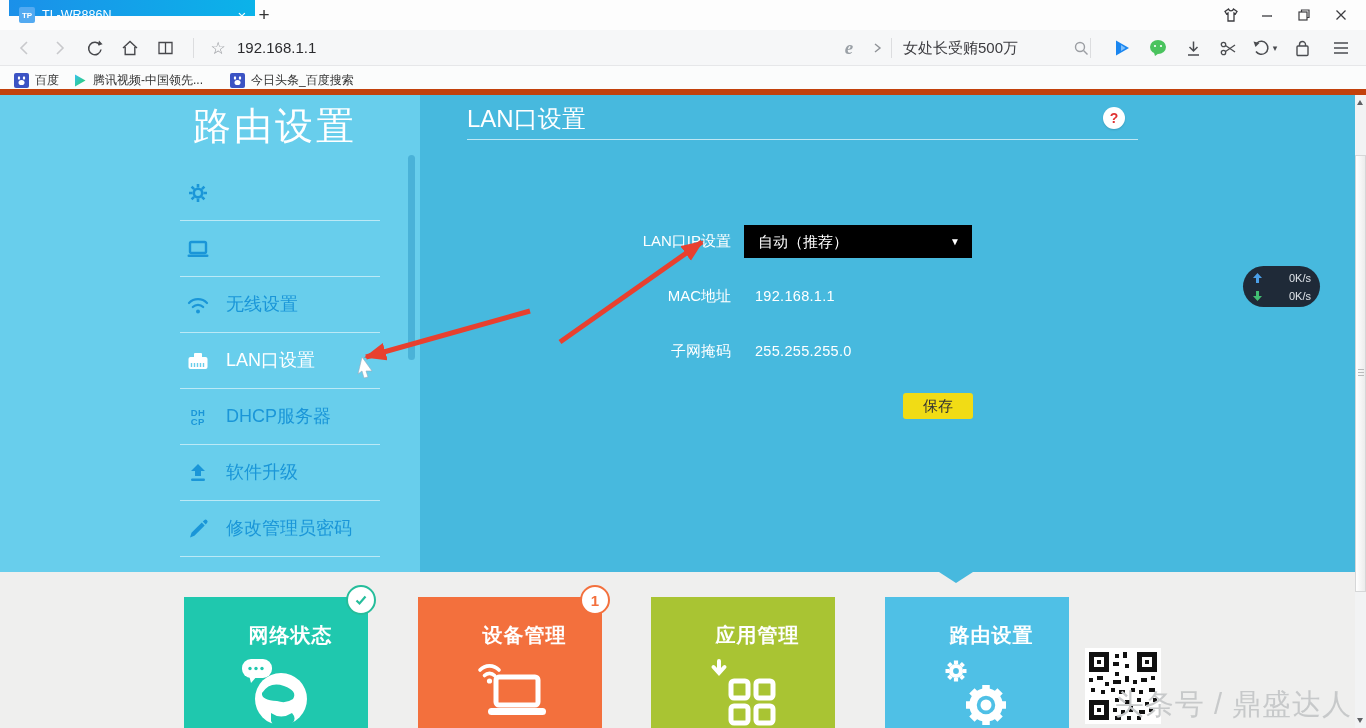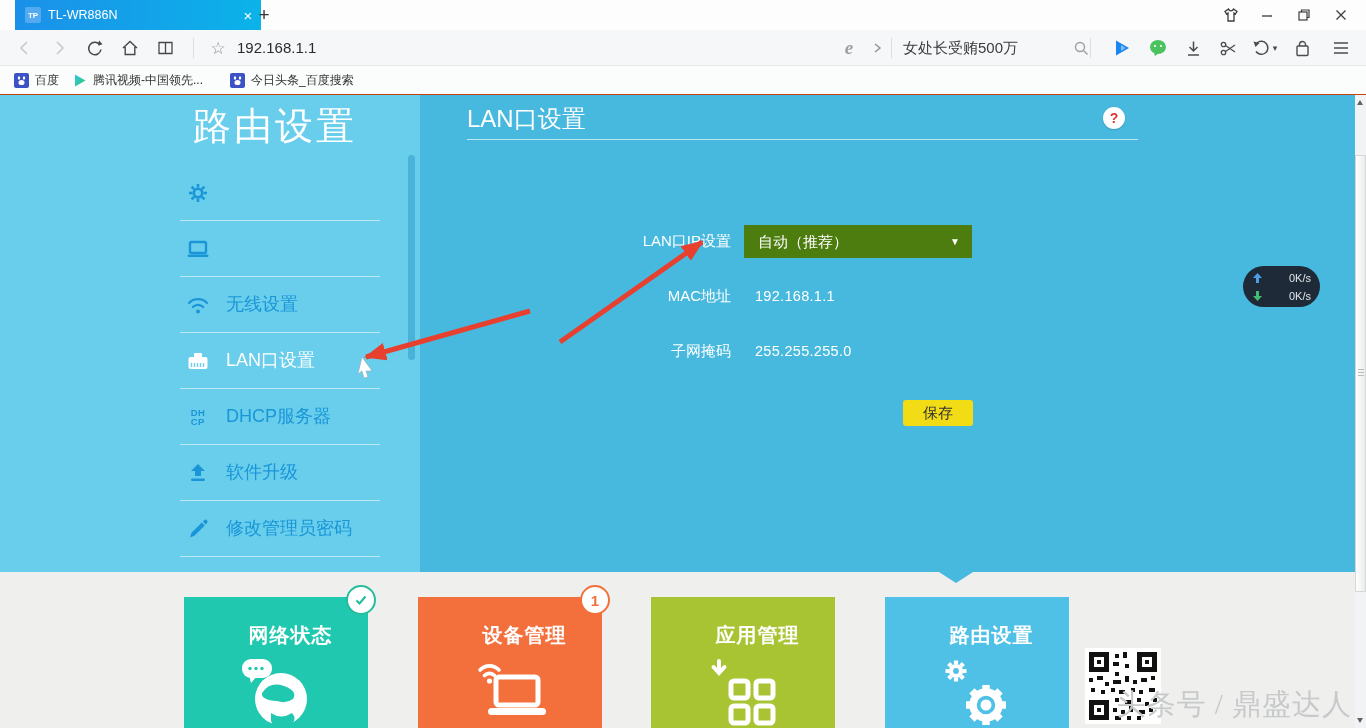--- a/index.html
+++ b/index.html
@@ -2,21 +2,21 @@
 <html><head>
 <meta charset="utf-8">
 <style>
   * { margin:0; padding:0; box-sizing:border-box; }
   html,body { width:1366px; height:728px; overflow:hidden; }
   body { font-family:"Liberation Sans","DejaVu Sans",sans-serif; }
   .screen { position:relative; width:1366px; height:728px; background:#fff; overflow:hidden; }
 
   
   .titlebar { position:absolute; left:0; top:0; width:1366px; height:30px; background:#fdfdfd; }
-  .tab { position:absolute; left:15px; top:0; width:246px; height:30px;
+  .tab { position:absolute; left:9px; top:0; width:246px; height:16px;
          background:linear-gradient(90deg,#1b90e9,#0bb3e9); display:flex; align-items:center; }
   .favicon { position:absolute; left:10px; top:7px; width:16px; height:16px; background:#53aaf1;
              border-radius:2px; color:#fff; font-size:8px; font-weight:bold; display:flex;
              align-items:center; justify-content:center; }
   .tab-title { position:absolute; left:33px; top:0; line-height:30px; color:#fff; font-size:12.5px; }
   .tab-close { position:absolute; left:222px; top:0; width:22px; height:30px; color:#fff; font-size:15px;
                display:flex; align-items:center; justify-content:center; }
   .newtab { position:absolute; left:251px; top:0; width:26px; height:30px; color:#333; font-size:19px;
             font-weight:300; display:flex; align-items:center; justify-content:center; }
   .winbtn { position:absolute; top:0; width:30px; height:30px; display:flex; align-items:center; justify-content:center; }
@@ -26,21 +26,21 @@
              border-bottom:1px solid #e6e7e9; }
   .ti { position:absolute; top:0; height:36px; width:30px; display:flex; align-items:center; justify-content:center; }
   .tsep { position:absolute; top:8px; width:1px; height:20px; background:#dcdddf; }
   .url { position:absolute; left:237px; top:0; line-height:36px; font-size:15px; color:#2b2b2e; }
   .searchtxt { position:absolute; left:903px; top:0; line-height:36px; font-size:15px; color:#3c3c40; }
   .ie-glyph { font-family:"Liberation Serif","DejaVu Serif",serif; font-style:italic; font-size:19px; color:#9aa0a6; font-weight:bold; }
   .star-glyph { font-size:17px; color:#8f9297; }
 
   
   .bookmarks { position:absolute; left:0; top:66px; width:1366px; height:29px; background:#fbfcfc;
-               border-bottom:1px solid #c2410c; }
+               border-bottom:6px solid #c2410c; }
   .bm { position:absolute; top:0; height:29px; display:flex; align-items:center; gap:6px;
         font-size:12px; color:#333; }
 
   
   .page { position:absolute; left:0; top:95px; width:1366px; height:633px; background:#efefee; }
   .topsec { position:absolute; left:0; top:0; width:1355px; height:477px; background:#47b9de; }
   .sidebar { position:absolute; left:0; top:0; width:420px; height:477px; background:#68ceec; color:#1a96d8; }
   .sb-title { position:absolute; left:193px; top:6px; font-size:38px; letter-spacing:3px; color:#fff; font-weight:500; }
   .sb-item { position:absolute; left:0; width:420px; height:56px; cursor:pointer; }
   .sb-item .ic { position:absolute; left:186px; top:17px; width:24px; height:24px; display:flex;
@@ -53,48 +53,48 @@
 
   .content { position:absolute; left:420px; top:0; width:935px; height:477px; color:#fff; }
   .c-title { position:absolute; left:47px; top:8px; font-size:24px; }
   .c-hr { position:absolute; left:47px; top:44px; width:671px; height:1px; background:rgba(255,255,255,.65); }
   .help { position:absolute; left:683px; top:12px; width:22px; height:22px; border-radius:50%;
           background:#fff; color:#e03131; font-weight:bold; font-size:14px; display:flex;
           align-items:center; justify-content:center; box-shadow:0 1px 2px rgba(0,0,0,.15); }
   .frow { position:absolute; left:0; width:935px; height:20px; }
   .flabel { position:absolute; left:0; top:0; width:311px; text-align:right; font-size:15px; line-height:20px; }
   .fvalue { position:absolute; left:335px; top:0; font-size:14.5px; line-height:20px; letter-spacing:.3px; }
-  .fselect { position:absolute; left:324px; top:130px; width:228px; height:33px; background:#4d7c0f;
+  .fselect { position:absolute; left:324px; top:130px; width:228px; height:33px; background:#000000;
              cursor:pointer; }
   .fselect .sval { position:absolute; left:14px; top:0; line-height:33px; font-size:15px; color:#fff; }
   .fselect .scaret { position:absolute; right:12px; top:0; line-height:33px; font-size:10px; color:#fff; }
   .savebtn { position:absolute; left:483px; top:298px; width:70px; height:26px; background:#f1dc15;
              border:none; border-radius:3px; color:#333; font-size:15px; cursor:pointer;
-             font-family:inherit;margin-top:7px; }
+             font-family:inherit; }
 
   
   .botsec { position:absolute; left:0; top:477px; width:1355px; height:156px; background:#efefee; }
   .notch { position:absolute; left:939px; top:0; width:0; height:0;
            border-left:17px solid transparent; border-right:17px solid transparent; border-top:11px solid #47b9de; }
   .card { position:absolute; top:25px; width:184px; height:210px; cursor:pointer; }
   .c-teal { background:#1fc8ae; --cc:#1fc8ae; }
   .c-orange { background:#f3703d; --cc:#f3703d; }
   .c-green { background:#a9c433; --cc:#a9c433; }
   .c-blue { background:#4fc0e6; --cc:#4fc0e6; }
   .card .ct { position:absolute; left:0; top:25px; width:184px; text-align:center; color:#fff;
               font-size:20px; font-weight:bold; letter-spacing:1px;padding-left:29px; }
   .card .cic { position:absolute; left:56px; top:60px; }
   .badge { position:absolute; left:162px; top:-12px; width:30px; height:30px; border-radius:50%;
            background:#fff; display:flex; align-items:center; justify-content:center; }
   .badge.b-check { border:2px solid #25bd9b; }
   .badge.b-num { border:2px solid #f3703d; color:#f3703d; font-size:15px; font-weight:bold; }
 
   .qr { position:absolute; left:1085px; top:76px; width:76px; height:76px; background:#fff; }
   .watermark { position:absolute; left:1090px; top:113px; width:262px; text-align:right;
-               font-family:Liberation Serif, serif; font-size:29px; color:#c7c9ca;
+               font-family:Liberation Sans, sans-serif; font-size:29px; color:#c7c9ca;
                letter-spacing:1px; z-index:6; }
 
   
   .speedpill { position:absolute; left:1243px; top:171px; width:77px; height:41px; background:#1f2a38;
                border-radius:21px; z-index:38; color:#dfe3e8; font-size:11px; cursor:pointer; }
   .sprow { position:absolute; left:10px; width:58px; height:16px; display:flex; align-items:center; gap:5px; }
   .pctcircle { position:absolute; left:1294px; top:156px; width:70px; height:70px; border-radius:50%;
                background:#242f44; border:1px solid #17202f; z-index:40; cursor:pointer; }
   .pctcircle .num { position:absolute; left:0; top:19px; width:58px; text-align:center; color:#fff;
                     font-size:27px; font-weight:300; }

